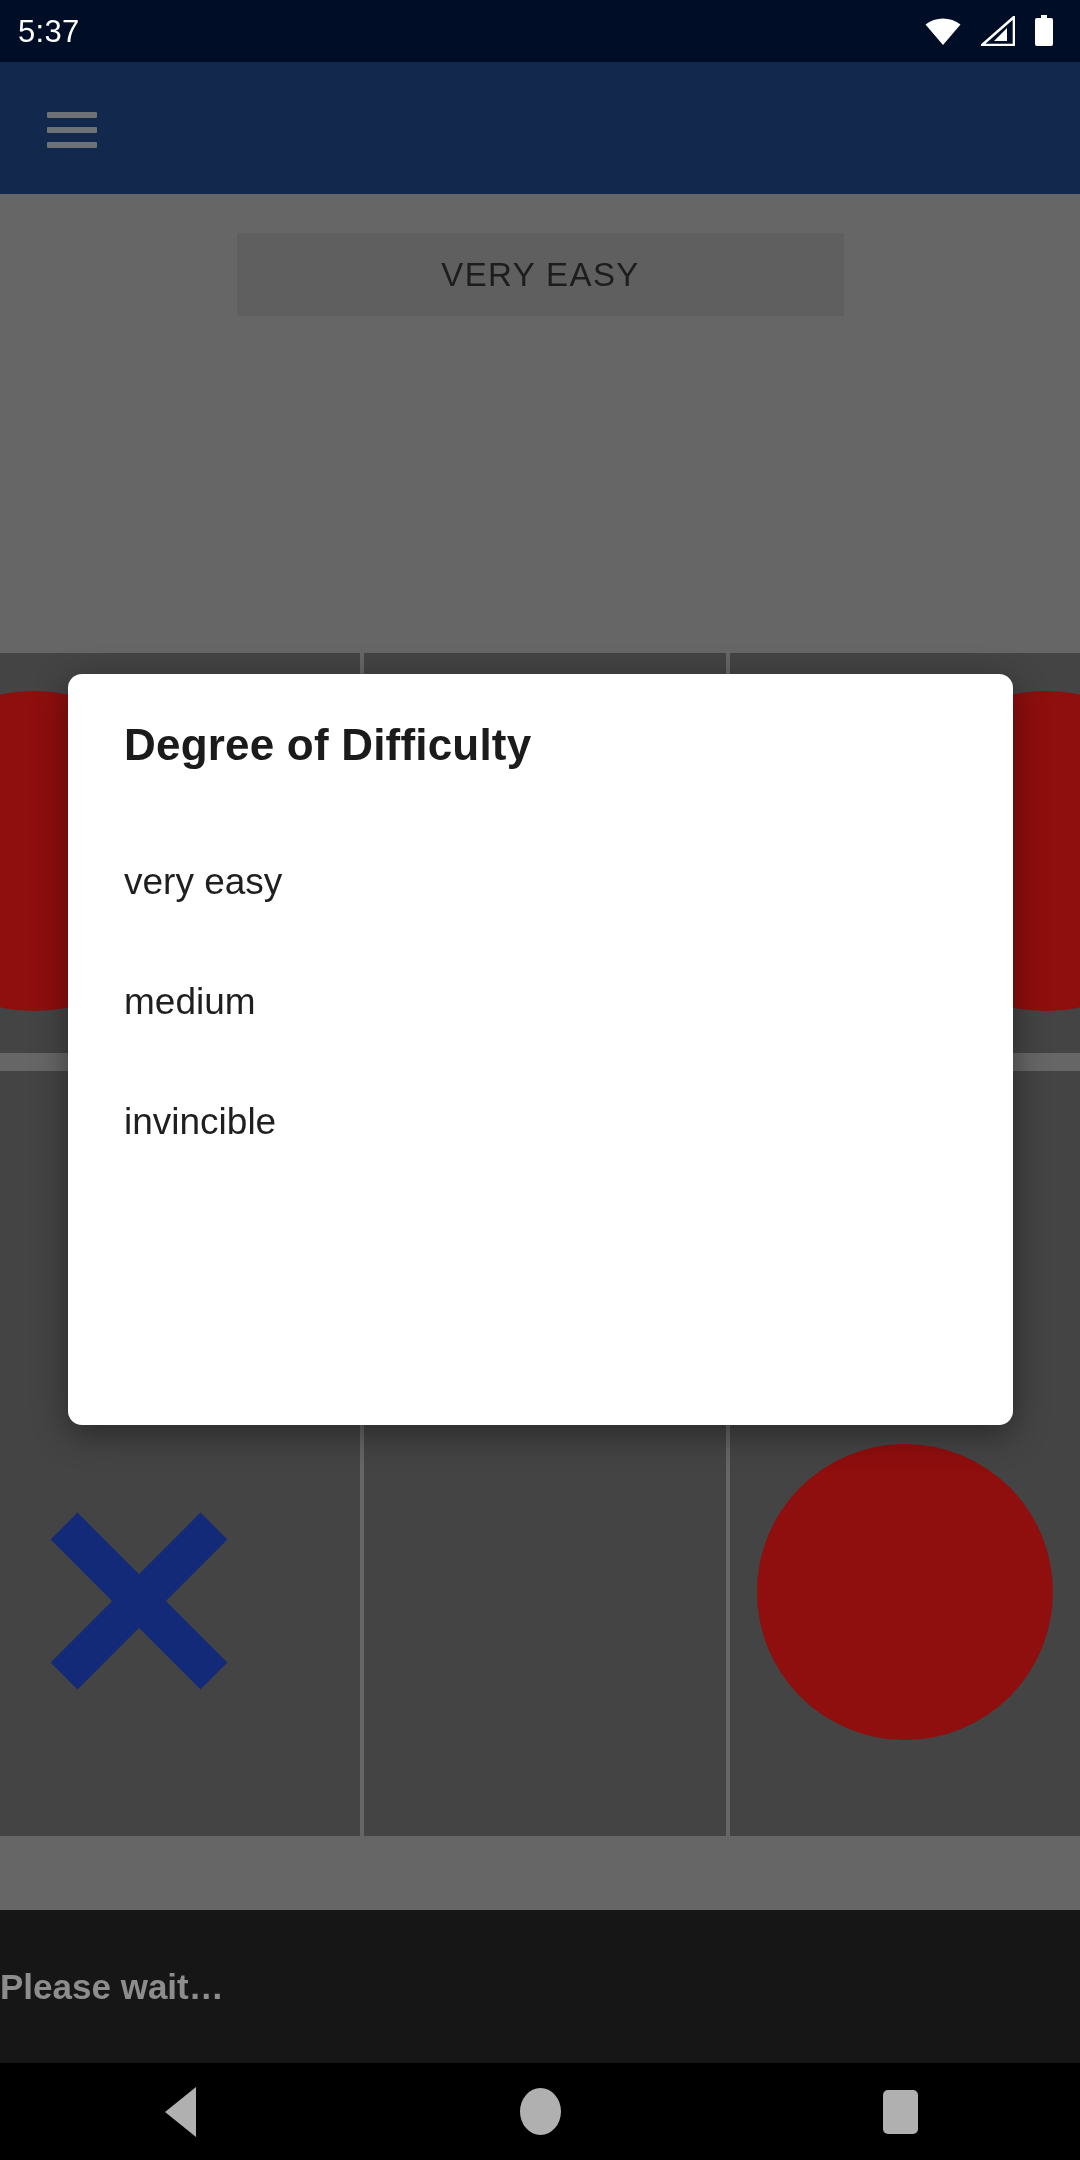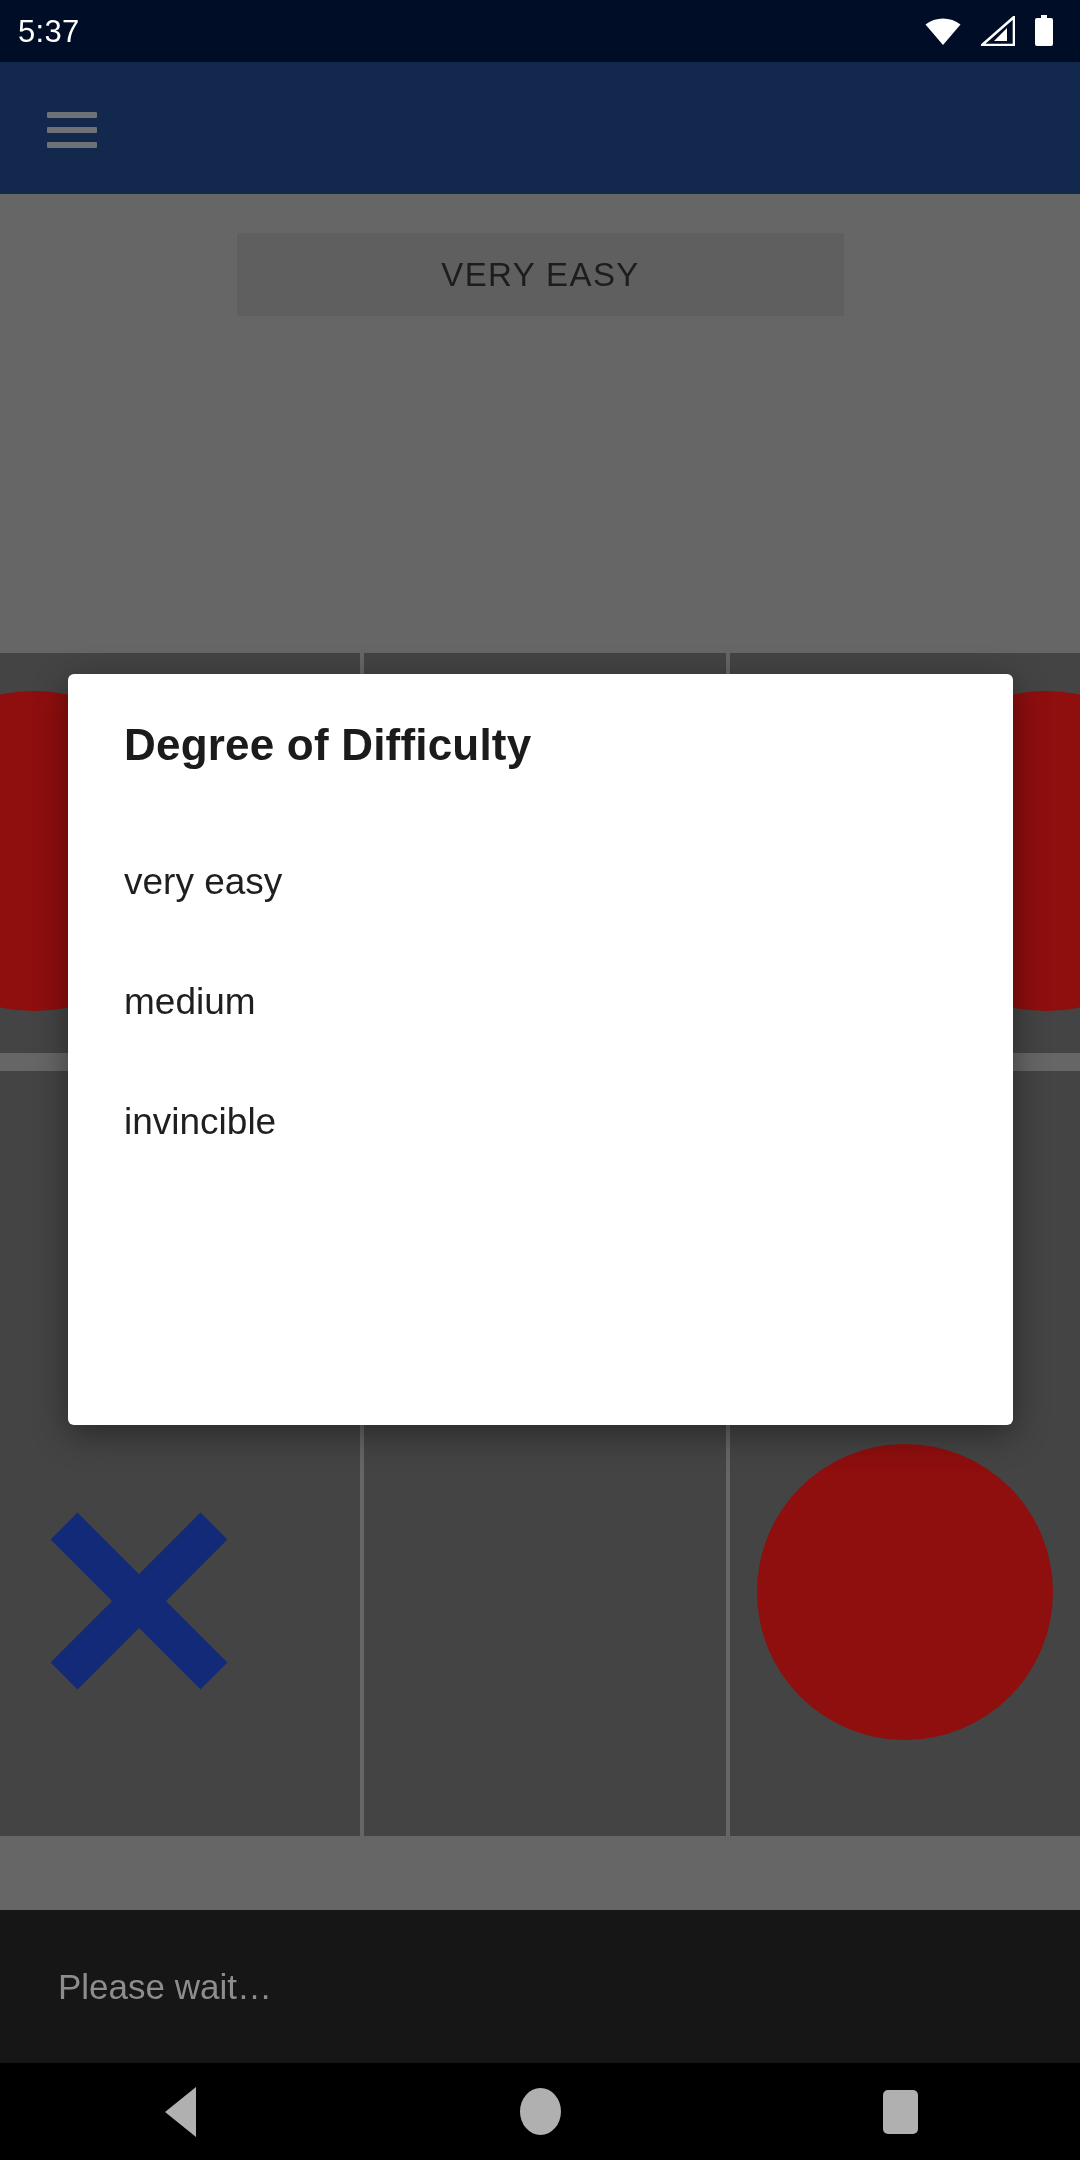--- a/index.html
+++ b/index.html
@@ -113,22 +113,22 @@
   }
   .mark-x i.a { transform:rotate(45deg); }
   .mark-x i.b { transform:rotate(-45deg); }
 
   
   #snackbar {
     position:absolute; left:0; top:1910px;
     width:1080px; height:153px;
     background:#161616;
     display:flex; align-items:center;
-    padding-left:58px;
     z-index:25;
+    font-weight:bold;
   }
   #snackbar-text {
     color:#8d8d8d; font-size:35px; line-height:1;
   }
 
   
   #nav-bar {
     position:absolute; left:0; top:2063px;
     width:1080px; height:97px;
     background:#000000;
@@ -152,21 +152,21 @@
   #nav-recents-square {
     width:35px; height:44px; border-radius:5px;
     background:#b0b0b0;
   }
 
   
   #dialog {
     position:absolute; left:68px; top:674px;
     width:945px; height:751px;
     background:#ffffff;
-    border-radius:6px;
+    border-radius:14px;
     box-shadow:0 9px 34px rgba(0,0,0,.42);
     z-index:50;
     overflow:hidden;
   }
   #dialog-title {
     position:absolute; left:56px; top:45px;
     color:#1b1b1b; font-size:44px; font-weight:bold;
     letter-spacing:.2px; line-height:1.2;
   }
   #dialog-list {

